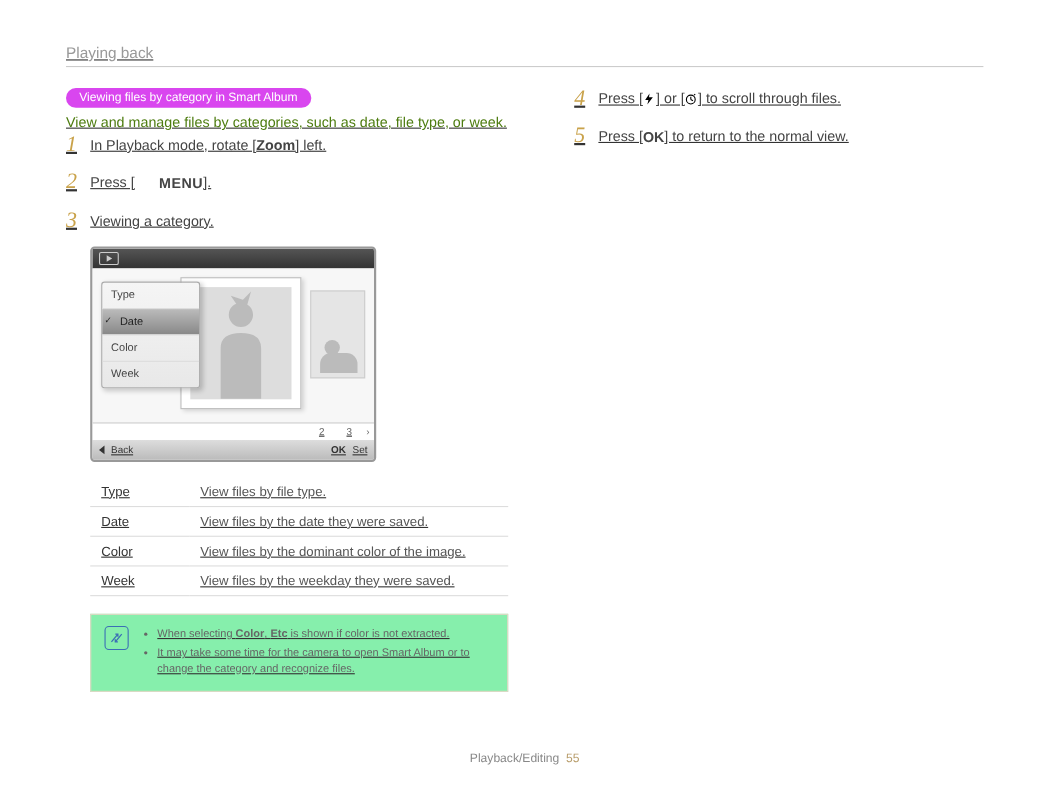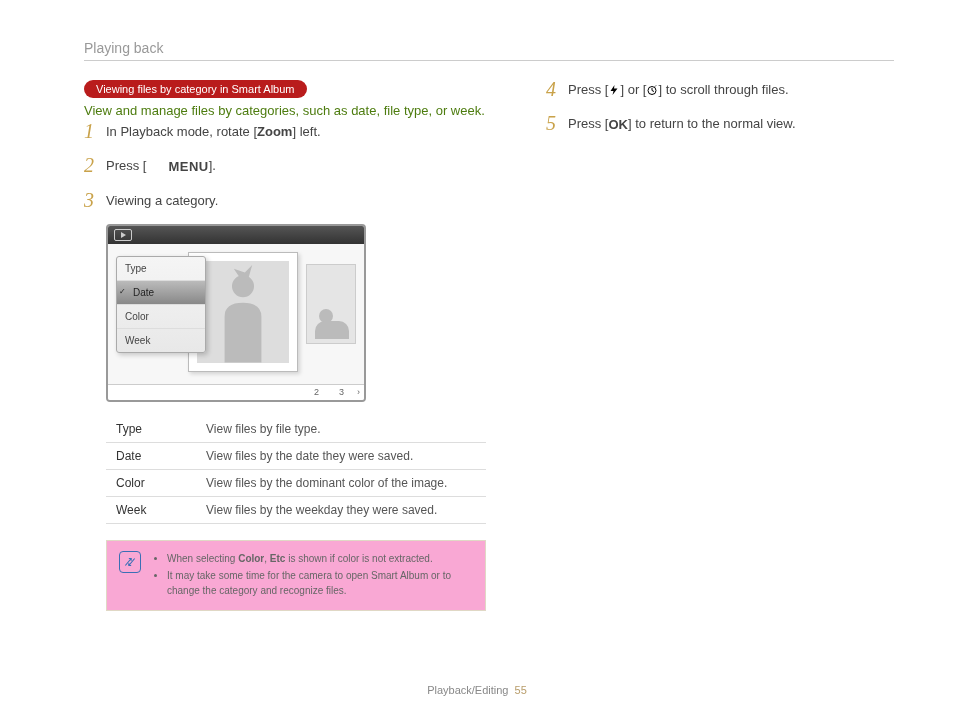--- a/index.html
+++ b/index.html
@@ -6,40 +6,41 @@
   body {
     margin: 0;
     width: 954px;
     height: 720px;
     background: #fff;
     font-family: Arial, Helvetica, sans-serif;
     color: #333;
     position: relative;
   }
   .page {
-    padding: 40px 60px 30px 84px;
+    padding: 40px 60px 30px 60px;
+    text-decoration: underline;
   }
   .section-header {
     color: #999;
     font-size: 14px;
     font-weight: 300;
     border-bottom: 1px solid #ccc;
     padding-bottom: 4px;
     margin-bottom: 18px;
   }
   .columns {
     display: flex;
     gap: 60px;
   }
   .col {
     flex: 1;
   }
   .pill {
     display: inline-block;
-    background: #b91c1c;
+    background: #d946ef;
     color: #fff;
     font-size: 11px;
     padding: 3px 12px;
     border-radius: 10px;
     margin-bottom: 4px;
   }
   .intro {
     font-size: 13px;
     color: #4d7c0f;
     line-height: 1.45;
@@ -198,21 +199,21 @@
   }
   table.opts td:first-child {
     color: #333;
     width: 90px;
   }
 
   
   .note {
     margin: 16px 0 0 22px;
     width: 380px;
-    background: #f9a8d4;
+    background: #86efac;
     border: 1px solid #e0d8c5;
     display: flex;
     padding: 10px 12px;
     gap: 12px;
     font-size: 10px;
     color: #666;
     line-height: 1.5;
   }
   .note-icon {
     width: 22px; height: 22px;
@@ -301,20 +302,27 @@
             <div>Type</div>
             <div class="sel"><span>Date</span></div>
             <div>Color</div>
             <div>Week</div>
           </div>
         </div>
         <div class="nums-row">
           <span>2</span>
           <span>3</span>
           <span class="chev">›</span>
+        </div>
+        <div class="screen-bot">
+          <div class="tri-left"></div>
+          <span>Back</span>
+          <span class="mid"></span>
+          <span class="ok">OK</span>
+          <span>Set</span>
         </div>
       </div>
 
       
       <table class="opts">
         <tbody>
         <tr>
               <td>Type</td>
               <td>View files by file type.</td>
             </tr>

